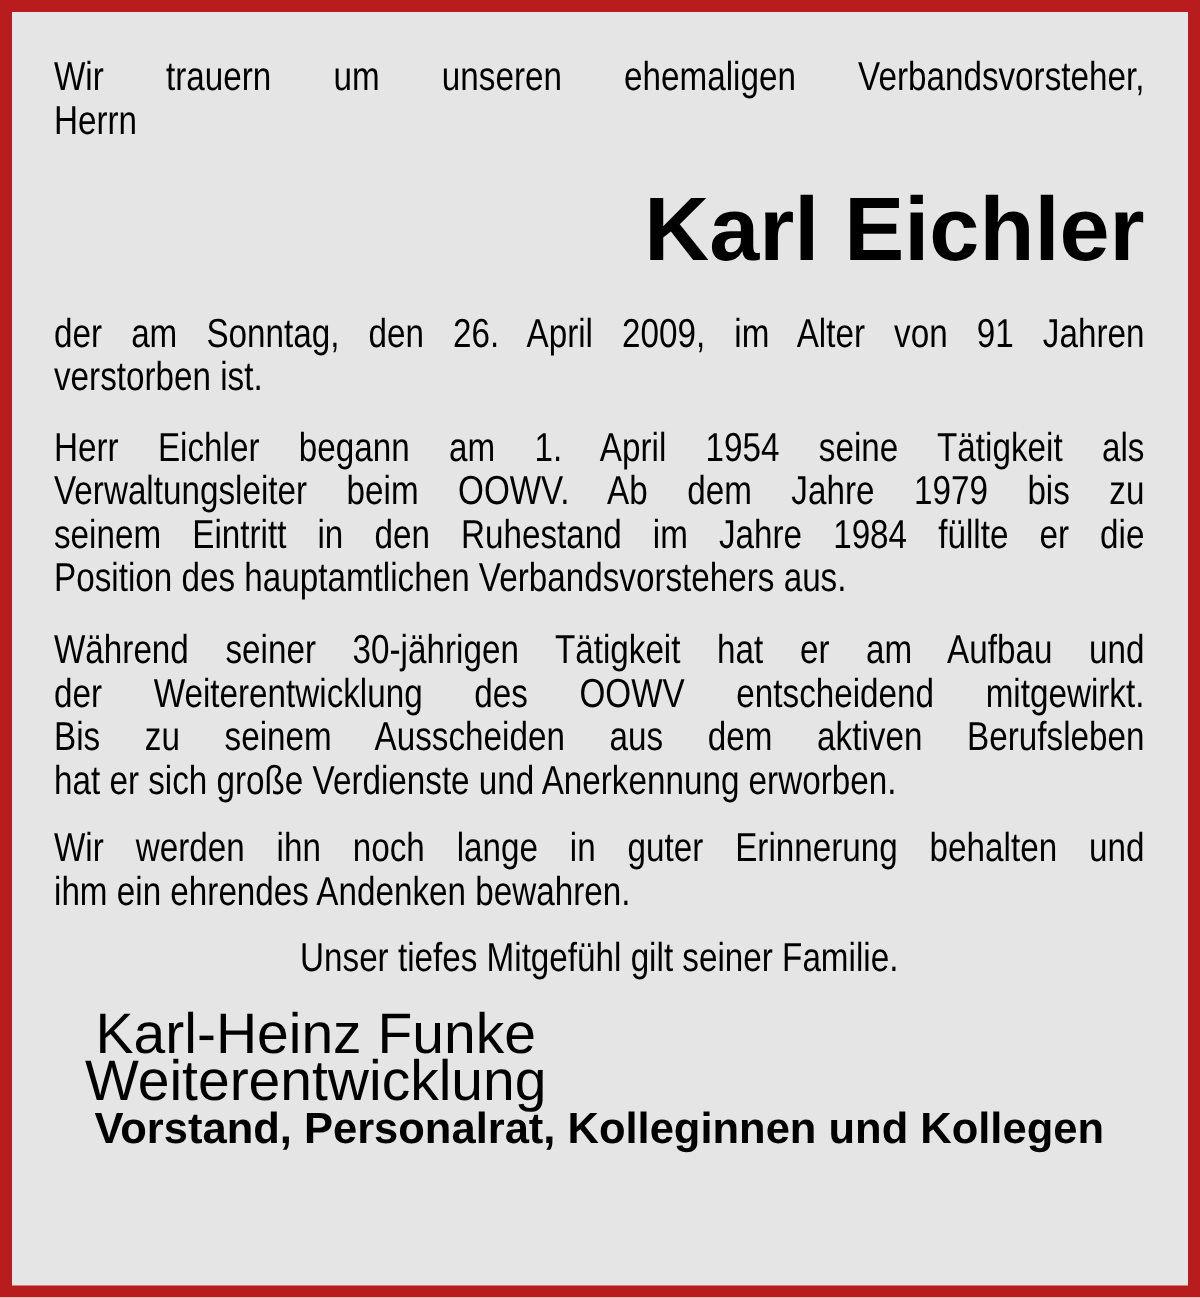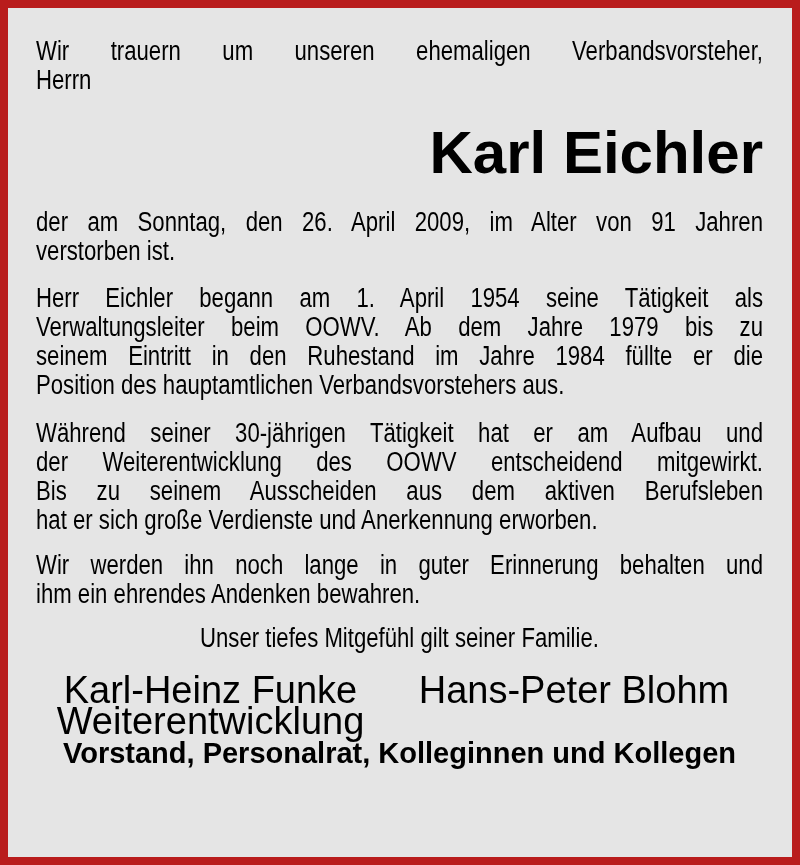--- a/index.html
+++ b/index.html
@@ -124,21 +124,20 @@
       <div class="cond mt-condol">
         <div class="body-line cline">Unser tiefes Mitgefühl gilt seiner Familie.</div>
       </div>
 
       <div class="signatures">
         <div class="sig-col-left">
           <div class="sig-line">Karl-Heinz Funke</div>
           <div class="sig-line">Weiterentwicklung</div>
         </div>
         <div class="sig-col-right">
-          <div class="sig-line">Hans-Peter Blohm</div>
         </div>
       </div>
 
       <div class="org-block">
         <div class="org-line">Vorstand, Personalrat, Kolleginnen und Kollegen</div>
       </div>
 
     </div>
   </div>
 </div>

